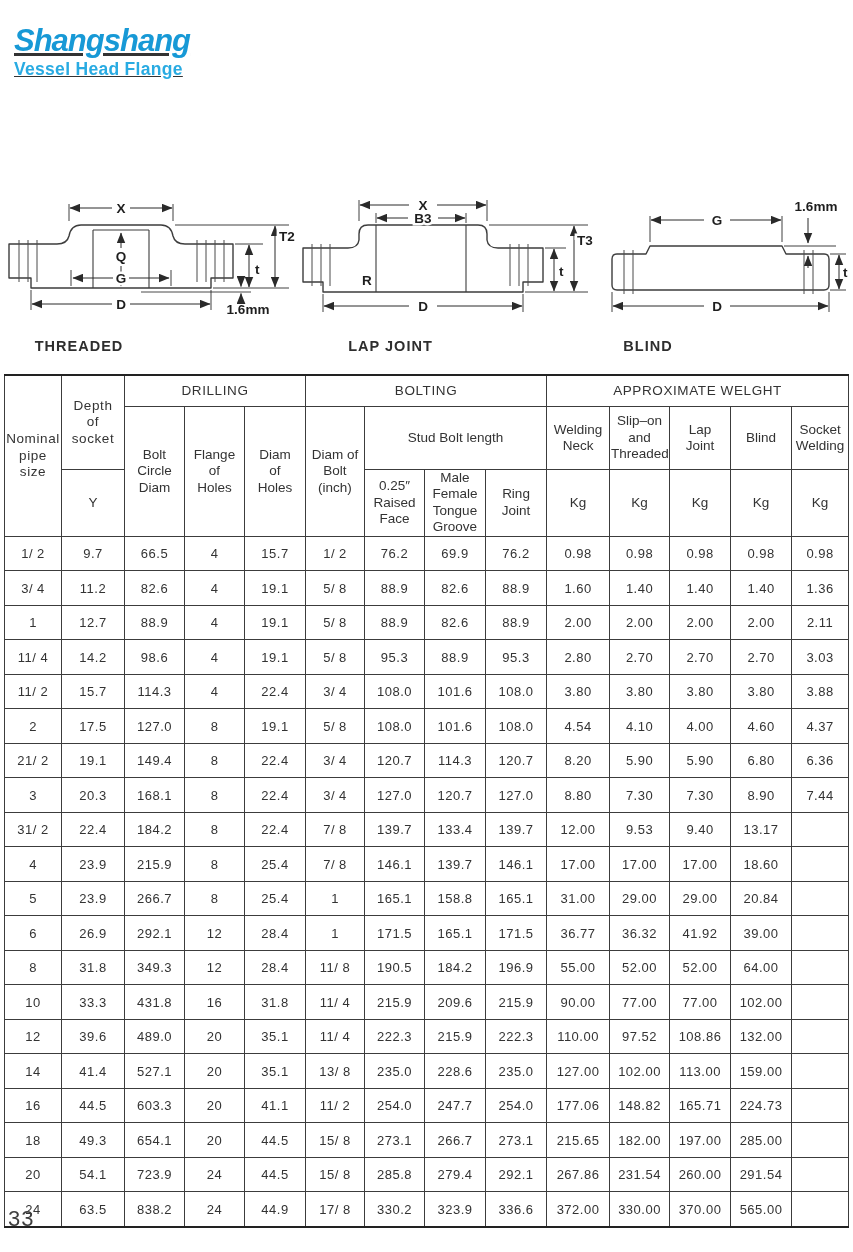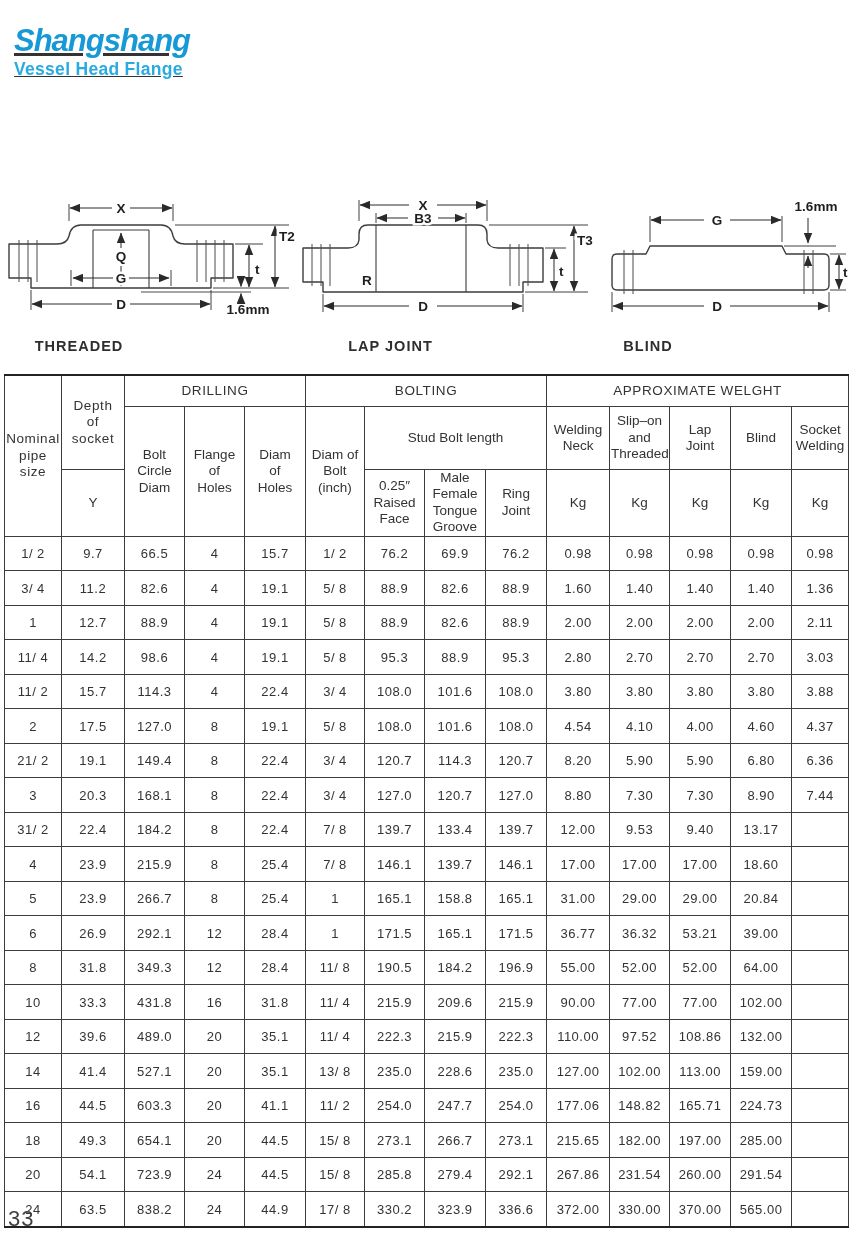--- a/index.html
+++ b/index.html
@@ -414,21 +414,21 @@
           <td>26.9</td>
           <td>292.1</td>
           <td>12</td>
           <td>28.4</td>
           <td>1</td>
           <td>171.5</td>
           <td>165.1</td>
           <td>171.5</td>
           <td>36.77</td>
           <td>36.32</td>
-          <td>53.21</td>
+          <td>41.92</td>
           <td>39.00</td>
           <td></td>
         </tr>
         <tr>
           <td>8</td>
           <td>31.8</td>
           <td>349.3</td>
           <td>12</td>
           <td>28.4</td>
           <td>11/ 8</td>

